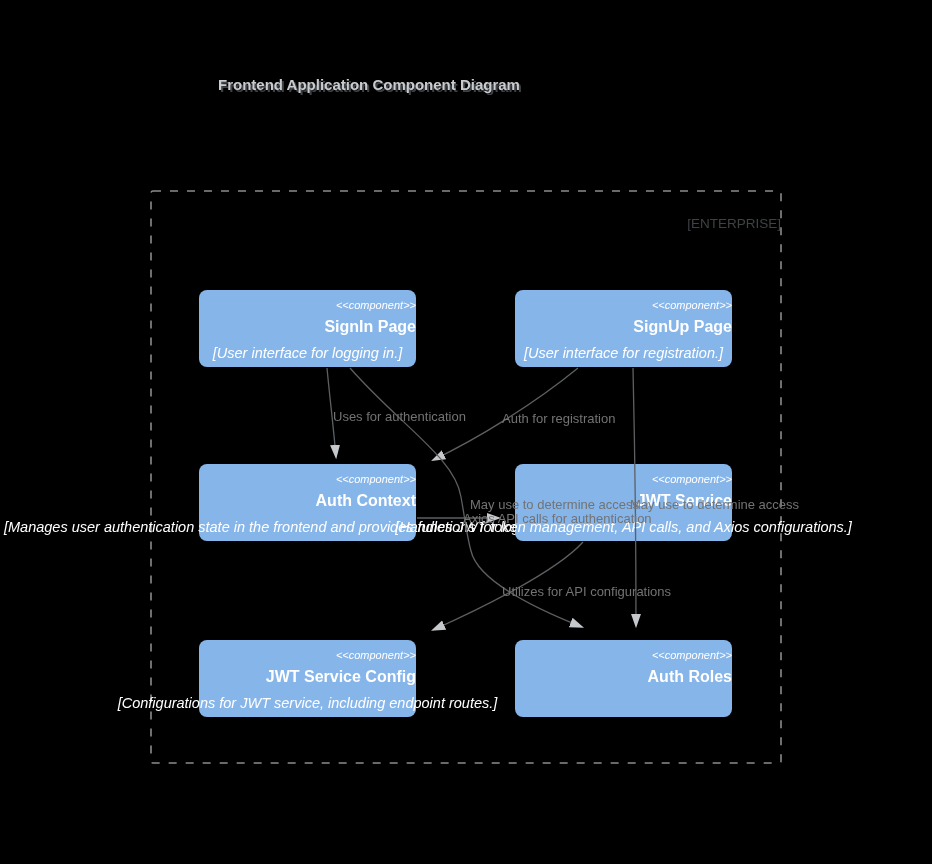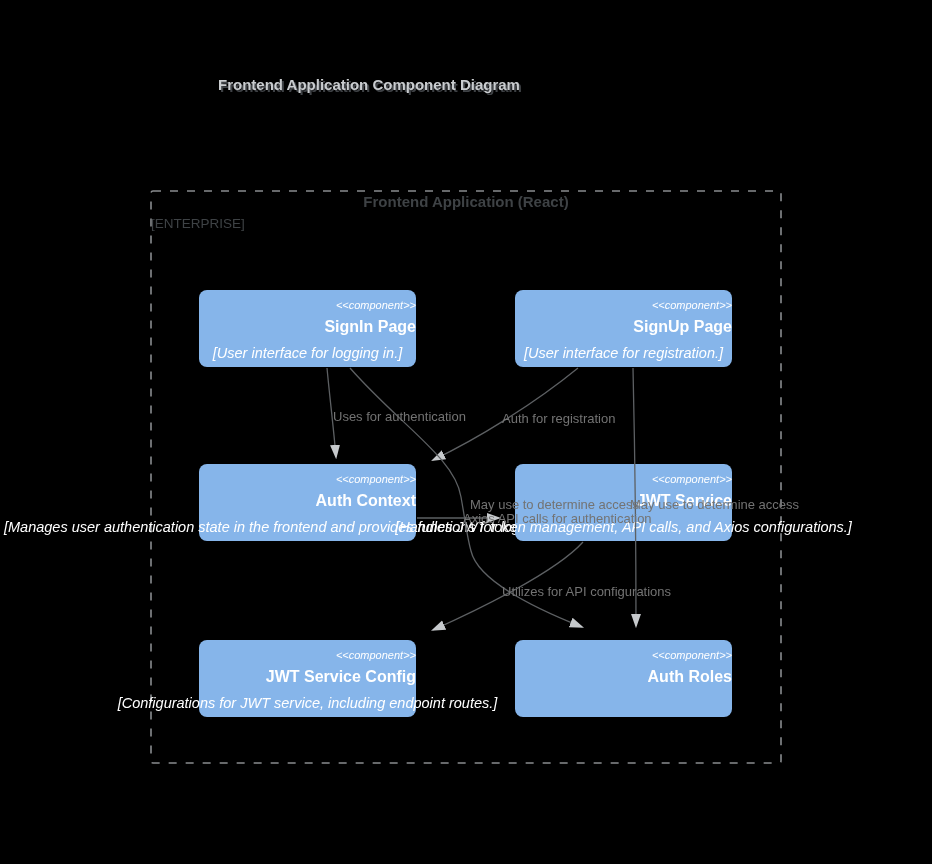--- a/index.html
+++ b/index.html
@@ -13,21 +13,21 @@
     color:var(--title-text,#c9cccf);text-shadow:2px 2px 0 #3f4246;white-space:nowrap;z-index:2;
   }
   
   #underlay{position:absolute;left:0;top:0;z-index:0;}
   .boundary-rect{fill:none;stroke:var(--boundary-border,#898c8f);stroke-width:1.6;stroke-dasharray:8 9;}
   .boundary-title{
     position:absolute;left:151px;top:193px;width:630px;text-align:center;
     font-weight:bold;font-size:15px;color:var(--boundary-text,#3e4245);z-index:1;
   }
   .boundary-type{
-    position:absolute;left:151px;top:216px;width:630px;text-align:left;
+    position:absolute;left:151px;top:216px;width:630px;text-align:right;
     font-size:13.5px;color:var(--boundary-text,#3e4245);z-index:1;
   }
   
   .comp{
     position:absolute;width:217px;height:77px;border-radius:8px;
     background:var(--component-fill,#86b5ea);color:var(--component-text,#fff);z-index:1;
   }
   .comp-st{margin-top:9px;text-align:right;font-style:italic;font-size:11px;}
   .comp-name{margin-top:7px;text-align:right;font-weight:bold;font-size:16px;line-height:18px;}
   .comp-desc{
@@ -47,21 +47,20 @@
 </head>
 <body>
 
 <div id="stage">
 
   <div class="diagram-title">Frontend Application Component Diagram</div>
 
   <svg id="underlay" width="932" height="864">
     <rect class="boundary-rect" x="151" y="191" width="630" height="572" rx="2"></rect>
   </svg>
-  <div class="boundary-title">Frontend Application (React)</div>
   <div class="boundary-type">[ENTERPRISE]</div>
 
   <div class="comp" style="left:199px;top:290px">
     <div class="comp-st">&lt;&lt;component&gt;&gt;</div>
     <div class="comp-name">SignIn Page</div>
     <div class="comp-desc">[User interface for logging in.]</div>
   </div>
 
   <div class="comp" style="left:515px;top:290px">
     <div class="comp-st">&lt;&lt;component&gt;&gt;</div>

